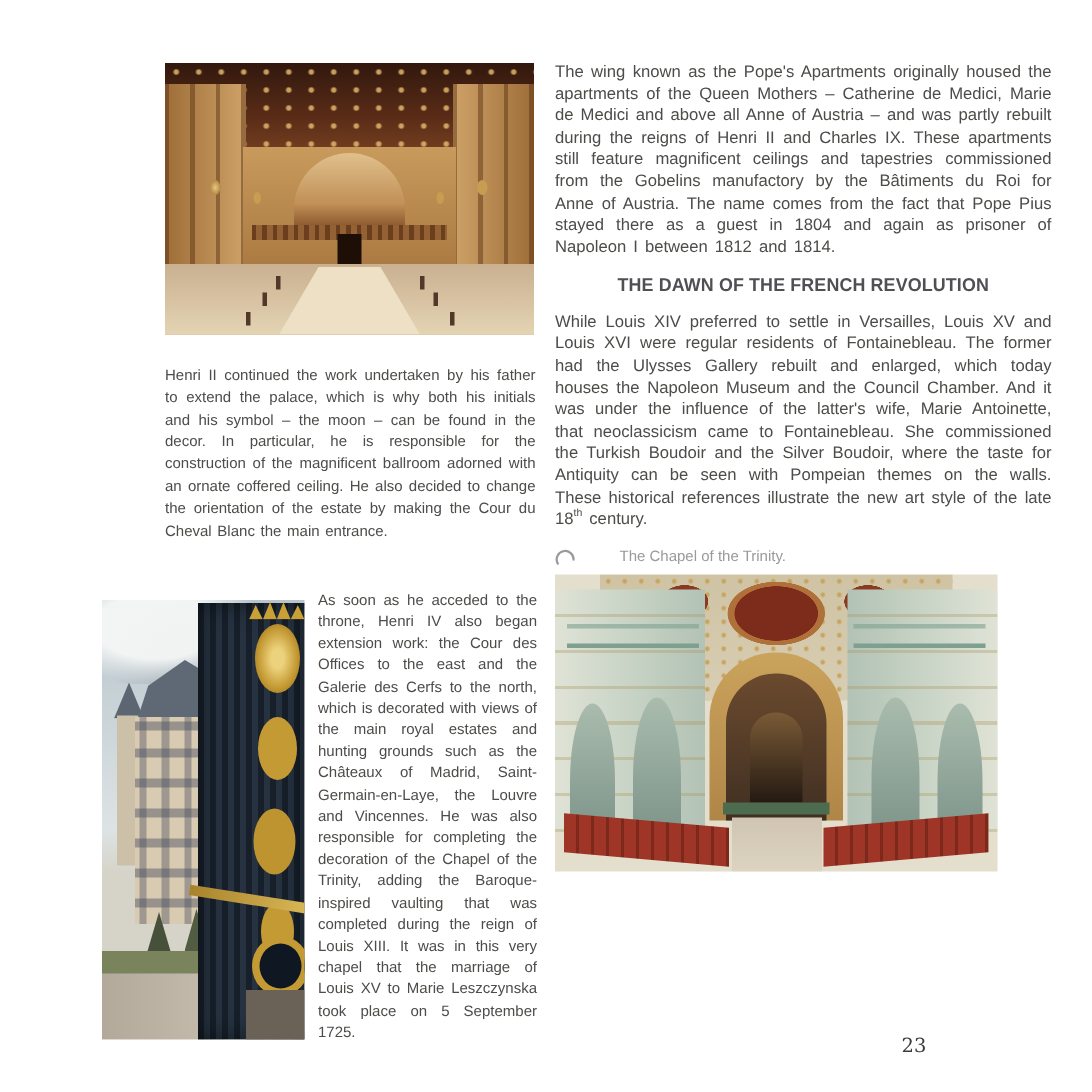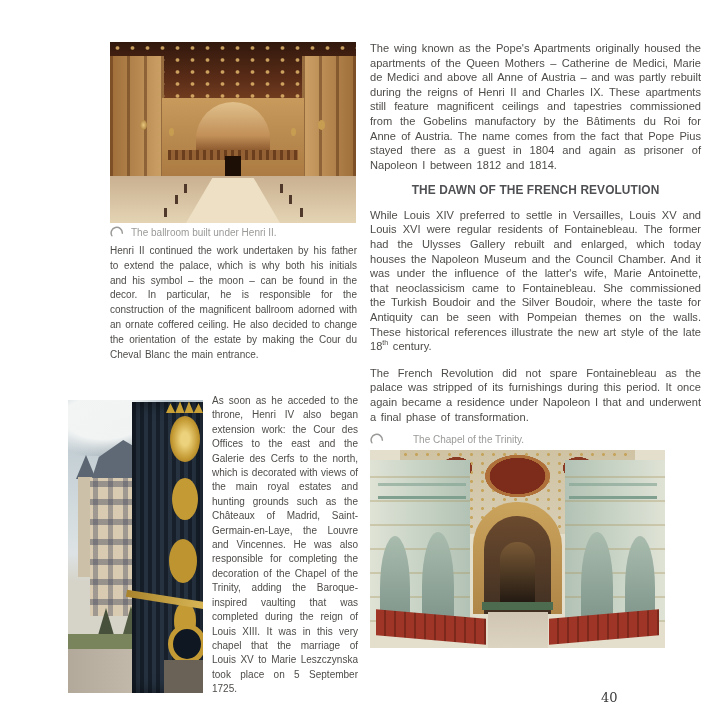--- a/index.html
+++ b/index.html
@@ -139,26 +139,20 @@
     <div class="bp-backwall"></div>
     <div class="bp-fresco"></div>
     <div class="bp-balcony"></div>
     <div class="bp-door"></div>
     <div class="bp-floor"></div>
     <div class="bp-carpet"></div>
     <div class="bp-posts"></div>
     <div class="bp-lamps"></div>
   </div>
 
-  <div class="caption abs" id="caption-ballroom">
-    <svg width="15" height="12" viewBox="0 0 20 16">
-      <path d="M2.5 13 A 7.5 7.5 0 1 1 16.5 9.5" fill="none" stroke="#9a9a98" stroke-width="2" stroke-linecap="round"></path>
-    </svg>
-    <span>The ballroom built under Henri II.</span>
-  </div>
 
   <p class="body abs" id="para-henri">Henri II continued the work undertaken by his father to extend the palace, which is why both his initials and his symbol – the moon – can be found in the decor. In particular, he is responsible for the construction of the magnificent ballroom adorned with an ornate coffered ceiling. He also decided to change the orientation of the estate by making the Cour du Cheval Blanc the main entrance.</p>
 
   <div class="photo" id="gate">
     <div class="gp-cloud"></div>
     <div class="gp-turret-roof"></div>
     <div class="gp-turret"></div>
     <div class="gp-roof"></div>
     <div class="gp-building"></div>
     <div class="gp-hedge-a"></div>
@@ -179,21 +173,20 @@
 
   <div class="abs" id="right-col">
     <p class="body" id="para-popes">The wing known as the Pope's Apartments originally housed the apartments of the Queen Mothers – Catherine de Medici, Marie de Medici and above all Anne of Austria – and was partly rebuilt during the reigns of Henri II and Charles IX. These apartments still feature magnificent ceilings and tapestries commissioned from the Gobelins manufactory by the Bâtiments du Roi for Anne of Austria. The name comes from the fact that Pope Pius stayed there as a guest in 1804 and again as prisoner of Napoleon I between 1812 and 1814.</p>
 
     <h2 class="head" id="heading-revolution">
       <span>THE DAWN OF THE FRENCH REVOLUTION</span>
     </h2>
 
     <p class="body" id="para-rev-a"><span>While Louis XIV preferred to settle in Versailles, Louis XV and Louis XVI were regular residents of Fontainebleau. The former had the Ulysses Gallery rebuilt and enlarged, which today houses the Napoleon Museum and the Council Chamber. And it was under the influence of the latter's wife, Marie Antoinette, that neoclassicism came to Fontainebleau. She commissioned the Turkish Boudoir and the Silver Boudoir, where the taste for Antiquity can be seen with Pompeian themes on the walls. These historical references illustrate the new art style of the late 18</span><sup>th</sup><span> century.</span></p>
 
-    <p class="body" id="para-rev-b">The French Revolution did not spare Fontainebleau as the palace was stripped of its furnishings during this period. It once again became a residence under Napoleon I that and underwent a final phase of transformation.</p>
 
     <div class="caption" id="caption-chapel">
       <svg width="15" height="12" viewBox="0 0 20 16">
         <path d="M2.5 13 A 7.5 7.5 0 1 1 16.5 9.5" fill="none" stroke="#9a9a98" stroke-width="2" stroke-linecap="round"></path>
       </svg>
       <span>The Chapel of the Trinity.</span>
     </div>
 
     <div id="chapel" class="photo" style="position:relative;">
       <div class="cp-vault"></div>
@@ -208,15 +201,15 @@
       <div class="cp-center-arch"></div>
       <div class="cp-apse"></div>
       <div class="cp-altarpiece"></div>
       <div class="cp-rail"></div>
       <div class="cp-aisle"></div>
       <div class="cp-chairs-l"></div>
       <div class="cp-chairs-r"></div>
     </div>
   </div>
 
-  <div class="abs" id="page-number">40</div>
+  <div class="abs" id="page-number">23</div>
 
 </div>
 
 </body></html>

